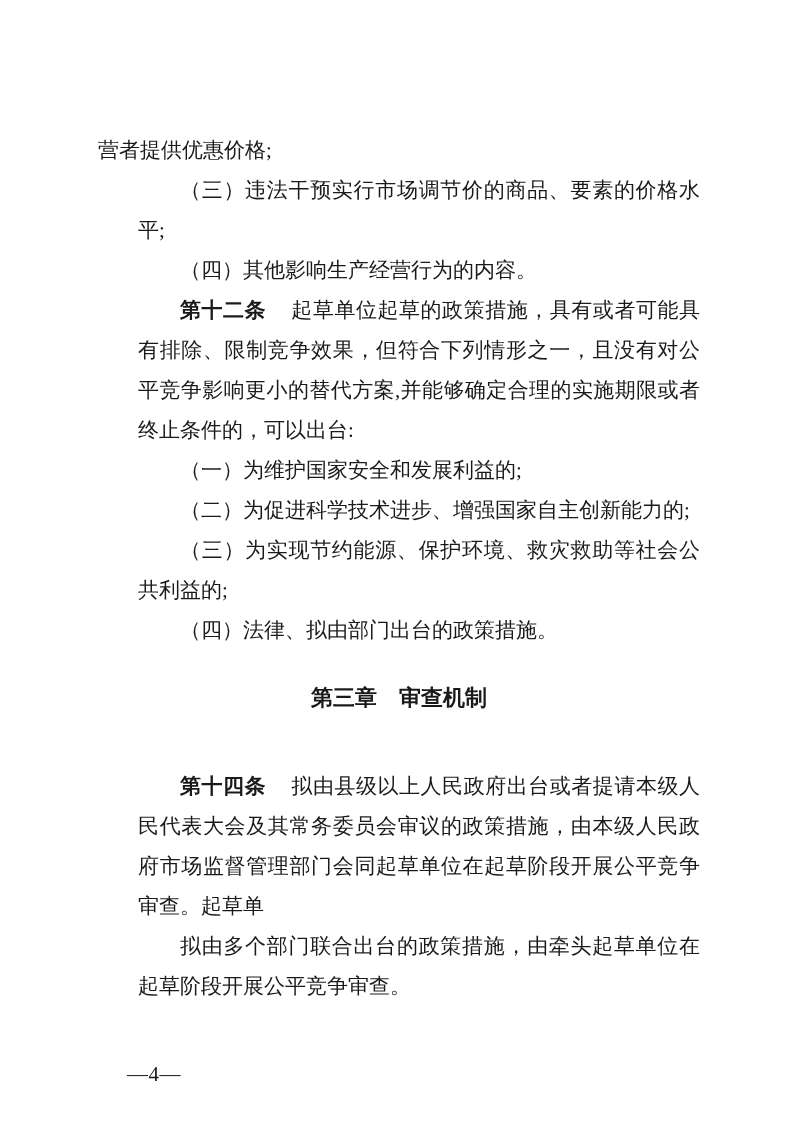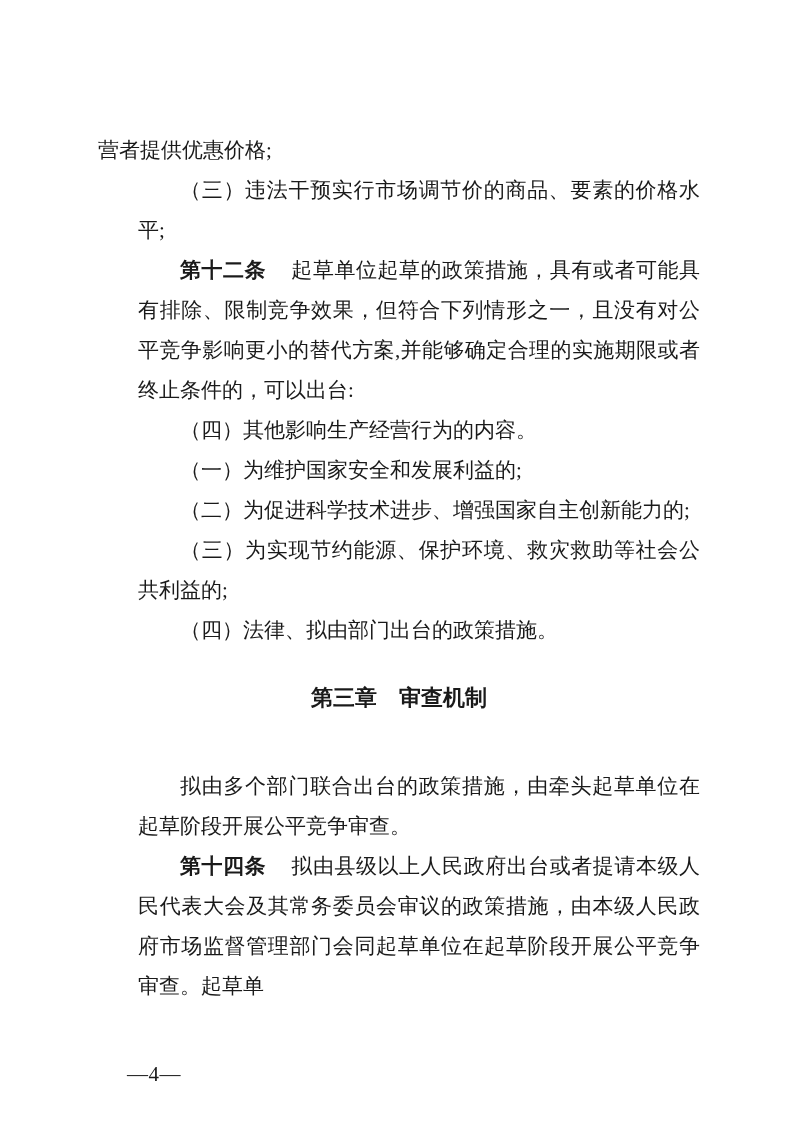--- a/index.html
+++ b/index.html
@@ -60,35 +60,35 @@
 </head>
 <body>
 
 <div class="page">
   <div class="content">
 
     <p class="para">营者提供优惠价格;</p>
 
     <p class="para indent">（三）违法干预实行市场调节价的商品、要素的价格水平;</p>
 
+    <p class="para indent">（四）其他影响生产经营行为的内容。</p>
+
     <p class="para indent"><b class="term">第十二条</b><span>起草单位起草的政策措施，具有或者可能具有排除、限制竞争效果，但符合下列情形之一，且没有对公平竞争影响更小的替代方案,并能够确定合理的实施期限或者终止条件的，可以出台:</span></p>
-
-    <p class="para indent">（四）其他影响生产经营行为的内容。</p>
 
     <p class="para indent">（一）为维护国家安全和发展利益的;</p>
 
     <p class="para indent">（二）为促进科学技术进步、增强国家自主创新能力的;</p>
 
     <p class="para indent">（三）为实现节约能源、保护环境、救灾救助等社会公共利益的;</p>
 
     <p class="para indent">（四）法律、拟由部门出台的政策措施。</p>
 
     <p class="para chapter">第三章　审查机制</p>
 
 
+    <p class="para indent"><b class="term">第十四条</b><span>拟由县级以上人民政府出台或者提请本级人民代表大会及其常务委员会审议的政策措施，由本级人民政府市场监督管理部门会同起草单位在起草阶段开展公平竞争审查。起草单</span></p>
+
     <p class="para indent">拟由多个部门联合出台的政策措施，由牵头起草单位在起草阶段开展公平竞争审查。</p>
-
-    <p class="para indent"><b class="term">第十四条</b><span>拟由县级以上人民政府出台或者提请本级人民代表大会及其常务委员会审议的政策措施，由本级人民政府市场监督管理部门会同起草单位在起草阶段开展公平竞争审查。起草单</span></p>
 
   </div>
 
   <div class="page-number">—4—</div>
 </div>
 
 </body></html>

